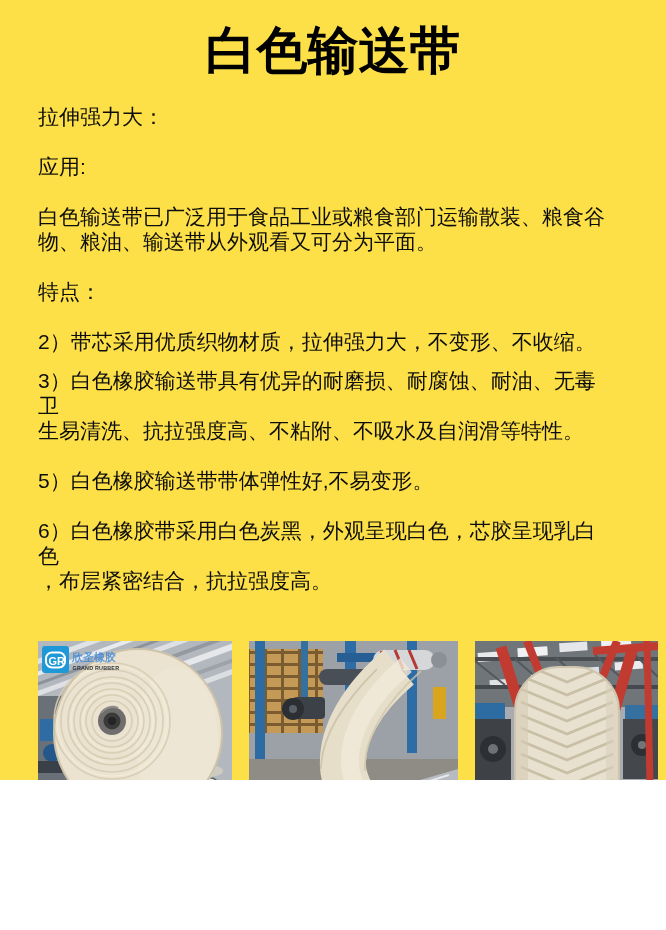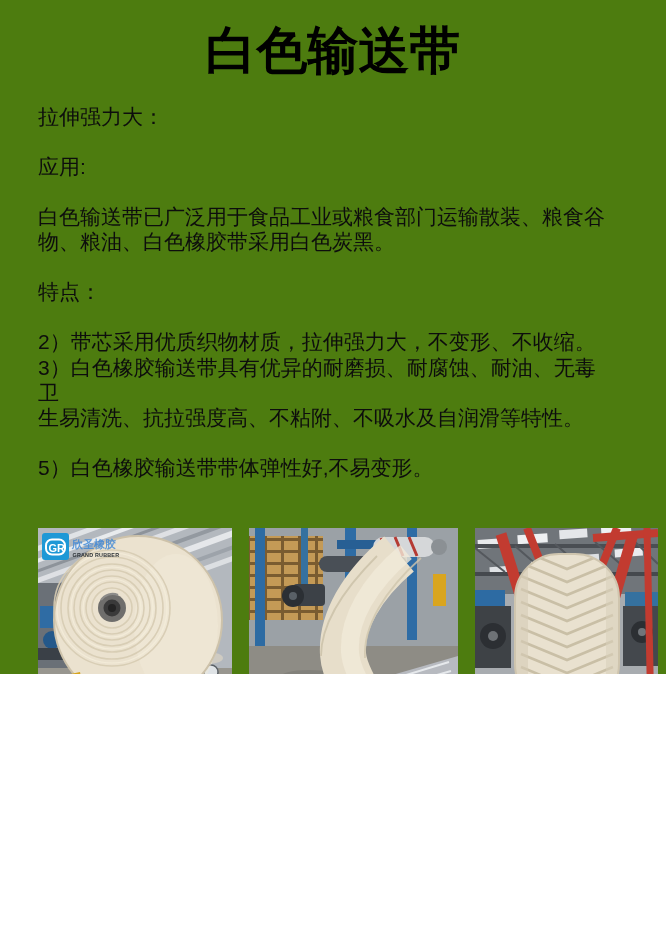--- a/index.html
+++ b/index.html
@@ -1,47 +1,49 @@
 <!DOCTYPE html>
 <html lang="zh"><head>
 <meta charset="utf-8">
 <style>
   html,body{margin:0;padding:0;background:#ffffff;}
   body{font-family:"Liberation Sans","DejaVu Sans",sans-serif;color:#111;}
-  .page{position:relative;width:666px;height:674px;background:#4d7c0f;overflow:hidden;}
+  .page{position:relative;width:666px;height:780px;background:#fde047;overflow:hidden;}
   .title{margin:18px 0 0;font-size:51px;line-height:66px;font-weight:700;text-align:center;color:#000;letter-spacing:0;}
   .content{margin:20px 60px 0 38px;width:568px;}
   .content p{margin:0 0 25px;font-size:21px;line-height:25px;white-space:pre-line;color:#0d0d0d;}
-  .content p.tight{margin-bottom:1px;}
+  .content p.tight{margin-bottom:14px;}
   .gallery{margin:48px 0 8px 38px;display:flex;gap:17px;align-items:flex-start;}
   .photo{display:block;height:198px;}
   .photo1{width:194px;}
   .photo2{width:209px;}
   .photo3{width:183px;}
   .wm-cn{font-size:11px;font-weight:700;}
   .wm-en{font-size:5.4px;font-weight:700;letter-spacing:.2px;}
   .gr-mono{font-size:11px;font-weight:700;}
 </style>
 </head>
 <body>
 
 <div class="page">
 
   <h1 class="title">白色输送带</h1>
 
   <div class="content">
     <p>拉伸强力大：</p>
     <p>应用:</p>
     <p>白色输送带已广泛用于食品工业或粮食部门运输散装、粮食谷
-物、粮油、白色橡胶带采用白色炭黑。</p>
+物、粮油、输送带从外观看又可分为平面。</p>
     <p>特点：</p>
     <p class="tight">2）带芯采用优质织物材质，拉伸强力大，不变形、不收缩。</p>
     <p>3）白色橡胶输送带具有优异的耐磨损、耐腐蚀、耐油、无毒卫
 生易清洗、抗拉强度高、不粘附、不吸水及自润滑等特性。</p>
     <p>5）白色橡胶输送带带体弹性好,不易变形。</p>
+    <p>6）白色橡胶带采用白色炭黑，外观呈现白色，芯胶呈现乳白色
+，布层紧密结合，抗拉强度高。</p>
   </div>
 
   <div class="gallery">
 
     <svg class="photo photo1" viewBox="0 0 194 198" xmlns="http://www.w3.org/2000/svg">
       <rect x="0" y="0" width="194" height="198" fill="#b3b8be"></rect>
       <g transform="rotate(-20 97 40)" opacity="0.85">
         <rect x="-50" y="-14" width="300" height="5" fill="#e9ebee"></rect>
         <rect x="-50" y="-2" width="300" height="4" fill="#f2f4f6"></rect>
         <rect x="-50" y="8" width="300" height="3" fill="#878d94"></rect>

